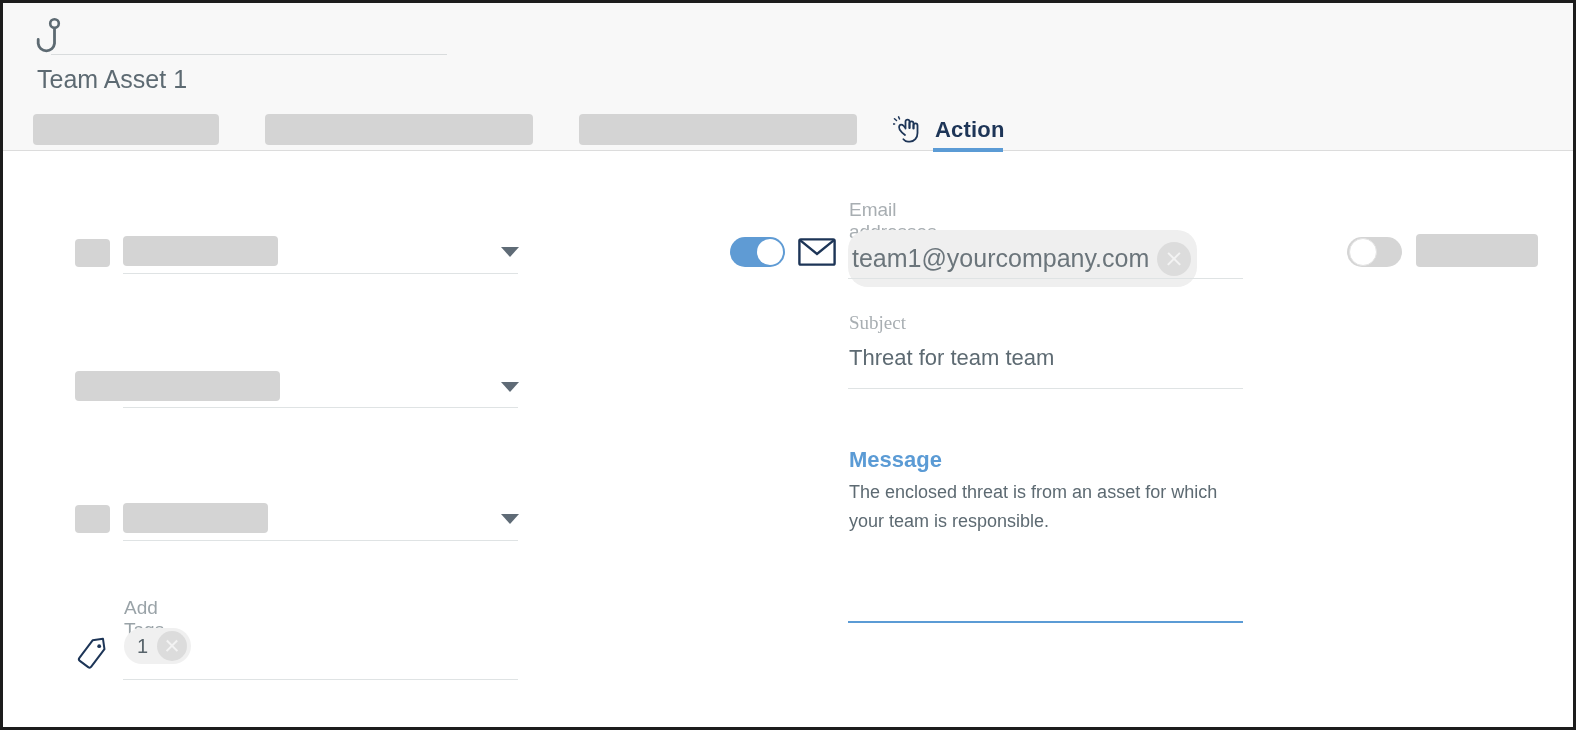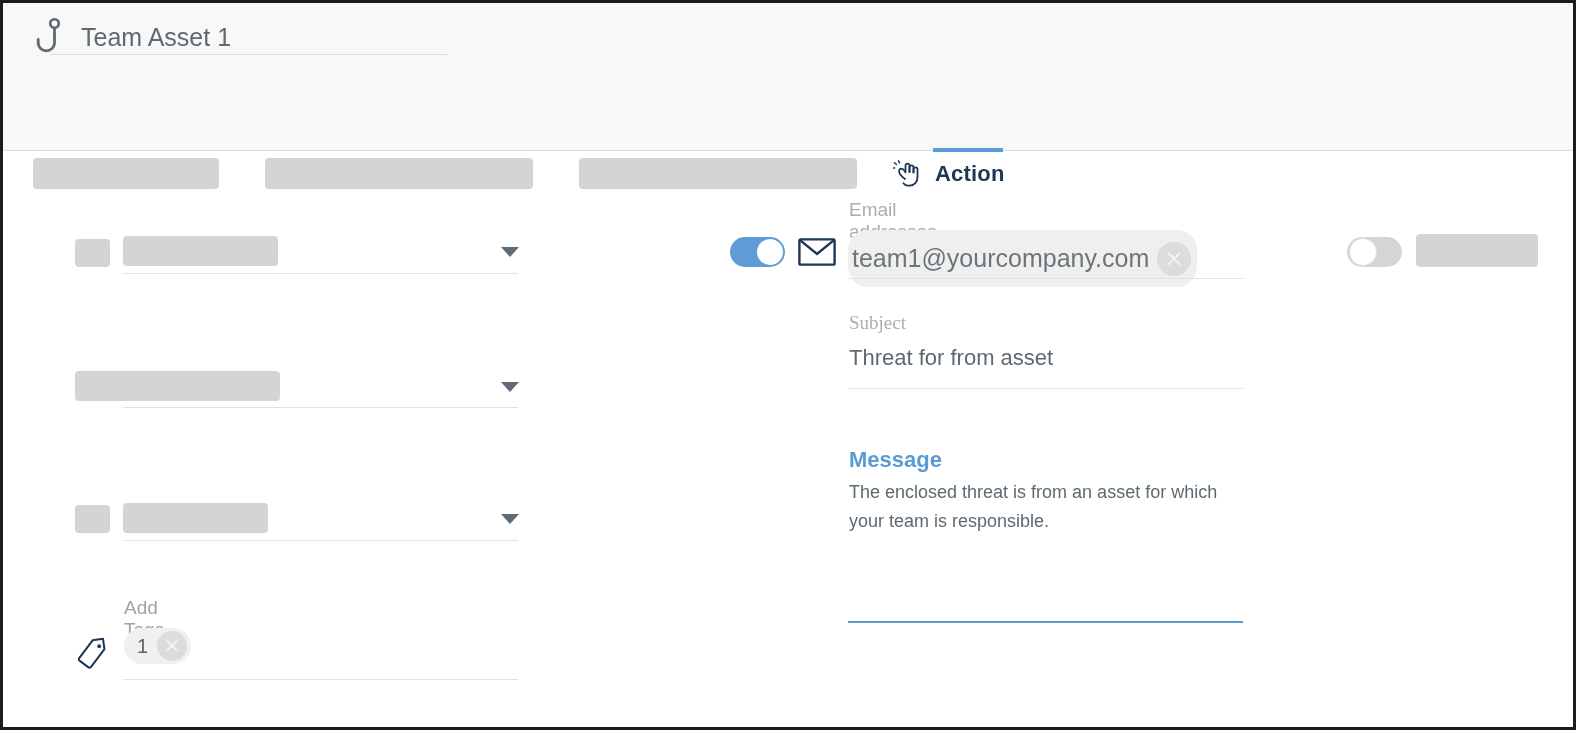--- a/index.html
+++ b/index.html
@@ -30,20 +30,21 @@
     background: #f8f8f8;
     border-bottom: 1px solid #dcdcdc;
     box-sizing: border-box;
   }
   .title-row {
     position: absolute;
     left: 30px;
     top: 14px;
     display: flex;
     align-items: flex-start;
+    flex-direction: column;
   }
   .hook-icon {
     width: 34px;
     height: 42px;
     margin-right: 10px;
     display: block;
   }
   .title-field {
     position: relative;
     width: 400px;
@@ -64,21 +65,20 @@
     background: #d9dcdd;
   }
 
   
   .tabs {
     position: absolute;
     left: 0;
     top: 106px;
     height: 42px;
     width: 100%;
-    margin-top: 44px;
   }
   .tab-redacted {
     position: absolute;
     top: 5px;
     height: 31px;
     background: #d4d4d4;
     border-radius: 4px;
   }
   .tab-redacted.r1 { left: 30px;  width: 186px; }
   .tab-redacted.r2 { left: 262px; width: 268px; }
@@ -406,21 +406,21 @@
 
     <div class="email-chip-wrap">
       <span class="chip email-chip">
         <span class="chip-text">team1@yourcompany.com</span>
         <span class="chip-x"></span>
       </span>
     </div>
     <div class="email-line"></div>
 
     <div class="field-label subject-label">Subject</div>
-    <div class="field-value subject-value">Threat for from asset</div>
+    <div class="field-value subject-value">Threat for team team</div>
     <div class="subject-line"></div>
 
     <div class="message-label">Message</div>
     <div class="message-body">The enclosed threat is from an asset for which your team is responsible.</div>
     <div class="message-line"></div>
   </div>
 
   <div class="right-col">
     <div class="toggle off right-toggle">
       <span class="knob"></span>

